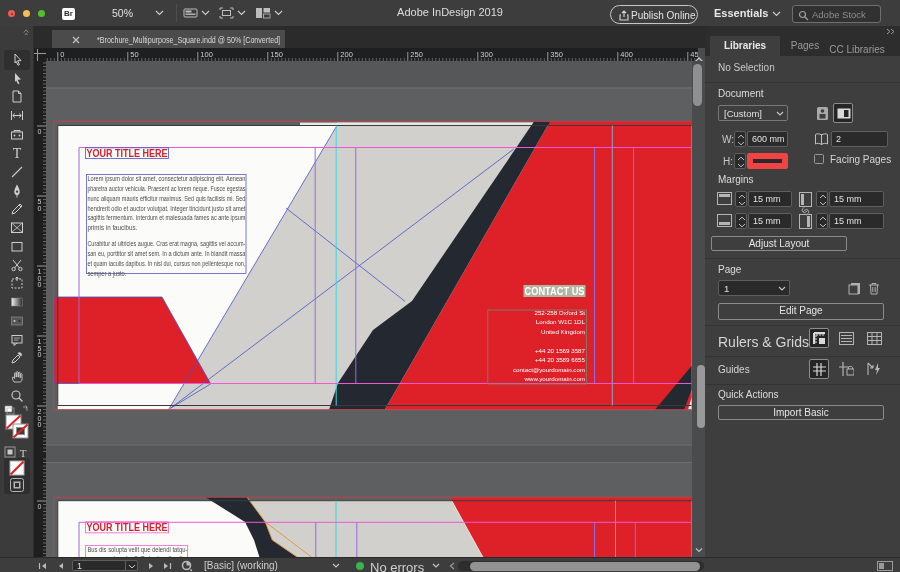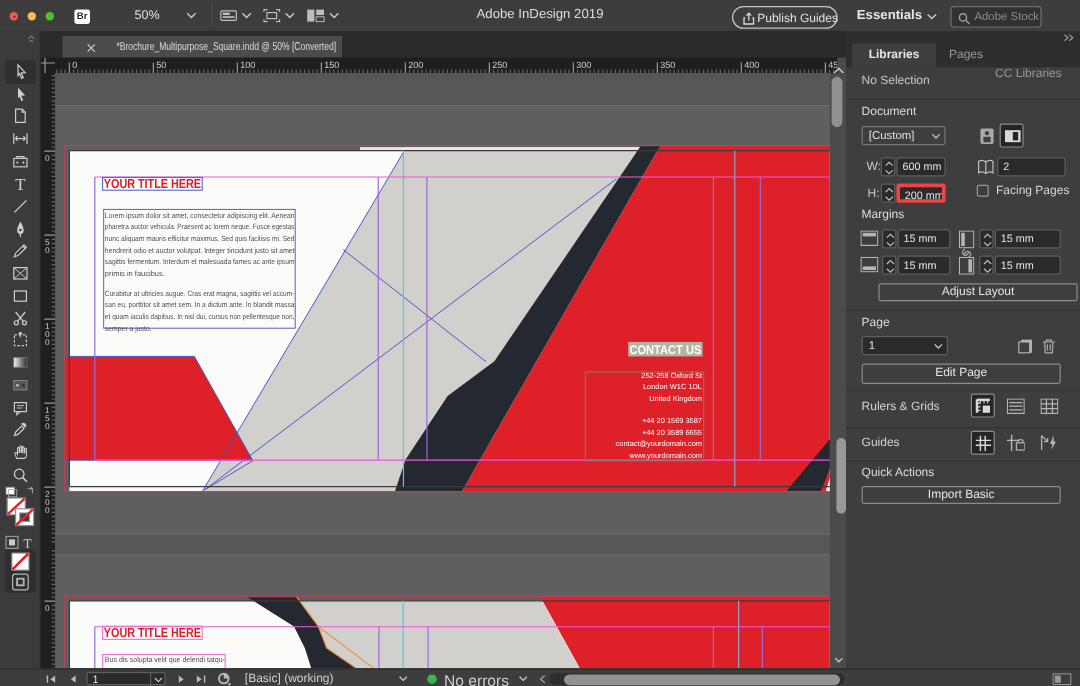--- a/index.html
+++ b/index.html
@@ -41,27 +41,27 @@
         <rect x="8.5" y="7" width="6.5" height="4" fill="none" stroke="#bdbdbd" stroke-width="0.8"></rect>
       </svg>
  <svg class="abs" style="left:274px;top:10px;" width="9" height="6">
         <path d="M1 1 L4.5 4.5 L8 1" stroke="#c9c9c9" fill="none" stroke-width="1.2"></path>
       </svg>
  <div class="abs" style="left:350px;top:6px;width:200px;text-align:center;font-size:11px;color:#dedede;">Adobe InDesign 2019</div>
  <div class="abs" style="left:610px;top:5px;width:88px;height:19px;border:1px solid #c6c6c6;border-radius:9.5px;">
    <svg class="abs" style="left:8px;top:4px;" width="10" height="11">
           <path d="M5 1 L5 7 M3 3 L5 1 L7 3 M2 5 L1 5 L1 10 L9 10 L9 5 L8 5" stroke="#d8d8d8" fill="none" stroke-width="1.1"></path>
         </svg>
-   <div class="abs" style="left:20px;top:3.5px;font-size:10px;color:#e4e4e4;white-space:nowrap;">Publish Guides</div>
+   <div class="abs" style="left:20px;top:3.5px;font-size:10px;color:#e4e4e4;white-space:nowrap;">Publish Online</div>
  </div>
  <div class="abs" style="left:714px;top:7px;font-size:11px;font-weight:bold;color:#e8e8e8;">Essentials</div>
  <svg class="abs" style="left:772px;top:11px;" width="9" height="6">
         <path d="M1 1 L4.5 4.5 L8 1" stroke="#c9c9c9" fill="none" stroke-width="1.2"></path>
       </svg>
- <div class="abs" style="left:792px;top:5px;width:76px;height:18px;background:#313131;border:1px solid #6e6e6e;border-radius:3px;">
+ <div class="abs" style="left:792px;top:5px;width:89px;height:18px;background:#313131;border:1px solid #6e6e6e;border-radius:3px;">
    <svg class="abs" style="left:5px;top:4px;" width="11" height="11">
           <circle cx="4.5" cy="4.5" r="3" stroke="#a0a0a0" fill="none" stroke-width="1.2"></circle>
           <path d="M7 7 L10 10" stroke="#a0a0a0" stroke-width="1.2"></path>
         </svg>
    <div class="abs" style="left:19px;top:3px;font-size:9.5px;color:#8e8e8e;">Adobe Stock</div>
  </div>
 </div>
 <div class="abs" style="left:0;top:26px;width:900px;height:22px;background:#2b2b2b;">
  <div class="abs" style="left:34px;top:0;width:669px;height:22px;background:#2b2b2b;"></div>
  <div class="abs" style="left:52px;top:4px;width:233px;height:18px;background:#4b4b4b;">
@@ -639,21 +639,21 @@
       </svg>
 </div>
 <div class="abs" style="left:705px;top:26px;width:195px;height:531px;background:#3e3e3e;">
       <div class="abs" style="left:0;top:0;width:195px;height:10px;background:#2d2d2d;"></div>
       <svg class="abs" style="left:181px;top:2px;" width="10" height="7">
         <path d="M1 1 L4 3.5 L1 6 M5 1 L8 3.5 L5 6" stroke="#9a9a9a" fill="none" stroke-width="1"></path>
       </svg>
       <div class="abs" style="left:0;top:10px;width:195px;height:20px;background:#2d2d2d;"></div>
       <div class="abs" style="left:5px;top:10px;width:70px;height:20px;background:#3e3e3e;color:#e8e8e8;font-size:10px;font-weight:bold;text-align:center;line-height:20px;">Libraries</div>
       <div class="abs" style="left:75px;top:10px;width:50px;height:20px;color:#9a9a9a;font-size:10px;text-align:center;line-height:20px;">Pages</div>
-      <div class="abs" style="left:116px;top:26px;width:72px;height:20px;color:#9a9a9a;font-size:10px;text-align:center;line-height:20px;">CC Libraries</div>
+      <div class="abs" style="left:116px;top:14px;width:72px;height:20px;color:#9a9a9a;font-size:10px;text-align:center;line-height:20px;">CC Libraries</div>
       <div class="abs" style="left:13px;top:36px;font-size:10px;color:#c9c9c9;">No Selection</div>
       <div class="abs" style="left:0;top:56px;width:195px;height:1px;background:#333;"></div>
       <div class="abs" style="left:13px;top:62px;font-size:10px;color:#dcdcdc;">Document</div>
       <div class="abs" style="left:13px;top:79px;width:70px;height:16px;border:1px solid #787878;border-radius:2px;">
  <div class="abs" style="left:5px;top:2px;font-size:9.5px;color:#e0e0e0;">[Custom]</div>
  <svg class="abs" style="left:57px;top:5px;" width="8" height="6">
           <path d="M1 1 L4 4 L7 1" stroke="#c9c9c9" fill="none" stroke-width="1.1"></path>
         </svg>
 </div>
       <svg class="abs" style="left:111px;top:80px;" width="13" height="15">
@@ -673,21 +673,21 @@
           <path d="M1 4 L4 1.2 L7 4 M1 8 L4 10.8 L7 8" stroke="#c0c0c0" fill="none" stroke-width="1"></path>
         </svg>
       </div>
       <div class="abs" style="left:42px;top:105px;width:41px;height:16px;background:#2a2a2a;border:1px solid #5e5e5e;border-radius:2px;color:#e3e3e3;font-size:9px;line-height:14px;padding-left:4px;white-space:nowrap;overflow:hidden;">600 mm</div>
       <div class="abs" style="left:18px;top:130px;font-size:10px;color:#c9c9c9;">H:</div>
       <div class="abs" style="left:29px;top:127px;width:12px;height:16px;background:#2a2a2a;border:1px solid #5e5e5e;border-radius:2px;">
         <svg class="abs" style="left:2px;top:2px;" width="8" height="12">
           <path d="M1 4 L4 1.2 L7 4 M1 8 L4 10.8 L7 8" stroke="#c0c0c0" fill="none" stroke-width="1"></path>
         </svg>
       </div>
-      <div class="abs" style="left:42px;top:127px;width:41px;height:16px;background:#2a2a2a;border:3px solid #ef4444;border-radius:2px;color:#e3e3e3;font-size:9px;line-height:14px;padding-left:4px;white-space:nowrap;overflow:hidden;">200 mm</div>
+      <div class="abs" style="left:42px;top:127px;width:41px;height:16px;background:#2a2a2a;border:6px solid #ef4444;border-radius:2px;color:#e3e3e3;font-size:9px;line-height:14px;padding-left:4px;white-space:nowrap;overflow:hidden;">200 mm</div>
       <svg class="abs" style="left:109px;top:106px;" width="15" height="15">
         <path d="M7.5 2 L7.5 13 M7.5 3 C5.5 1.5 3 1.5 1.5 2.5 L1.5 12 C3 11 5.5 11 7.5 12.5 M7.5 3 C9.5 1.5 12 1.5 13.5 2.5 L13.5 12 C12 11 9.5 11 7.5 12.5" stroke="#c0c0c0" fill="none" stroke-width="1"></path>
       </svg>
       <div class="abs" style="left:126px;top:105px;width:57px;height:16px;background:#2a2a2a;border:1px solid #5e5e5e;border-radius:2px;color:#e3e3e3;font-size:9px;line-height:14px;padding-left:4px;">2</div>
       <div class="abs" style="left:109px;top:128px;width:10px;height:10px;border:1px solid #9a9a9a;border-radius:1.5px;"></div>
       <div class="abs" style="left:125px;top:128px;font-size:10px;color:#d5d5d5;">Facing Pages</div>
       <div class="abs" style="left:13px;top:148px;font-size:10px;color:#dcdcdc;">Margins</div>
       <svg class="abs" style="left:12px;top:166px;" width="15" height="13">
         <rect x="0.5" y="0.5" width="14" height="12" fill="none" stroke="#b5b5b5"></rect>
         <rect x="2" y="2" width="11" height="3" fill="#b5b5b5"></rect>
@@ -727,40 +727,40 @@
           <path d="M1 4 L4 1.2 L7 4 M1 8 L4 10.8 L7 8" stroke="#c0c0c0" fill="none" stroke-width="1"></path>
         </svg>
       </div>
       <div class="abs" style="left:124px;top:187px;width:55px;height:16px;background:#2a2a2a;border:1px solid #5e5e5e;border-radius:2px;color:#e3e3e3;font-size:9px;line-height:14px;padding-left:4px;white-space:nowrap;overflow:hidden;">15 mm</div>
       <svg class="abs" style="left:95px;top:176px;" width="11" height="14">
         <g stroke="#aaaaaa" fill="none" stroke-width="1">
           <path d="M4.2 5.2 L2.8 6.6 A2.3 2.3 0 0 0 6.1 9.9 L7.5 8.5"></path>
           <path d="M4.6 3.4 L6 2 A2.3 2.3 0 0 1 9.3 5.3 L7.9 6.7" transform="translate(-1.2 6.2)"></path>
         </g>
       </svg>
-      <div class="abs" style="left:27px;top:210px;width:166px;height:15px;border:1px solid #8a8a8a;border-radius:2px;color:#e5e5e5;font-size:10px;text-align:center;line-height:14px;">Adjust Layout</div>
+      <div class="abs" style="left:6px;top:210px;width:136px;height:15px;border:1px solid #8a8a8a;border-radius:2px;color:#e5e5e5;font-size:10px;text-align:center;line-height:14px;">Adjust Layout</div>
       <div class="abs" style="left:0;top:232px;width:195px;height:1px;background:#333;"></div>
       <div class="abs" style="left:13px;top:238px;font-size:10px;color:#dcdcdc;">Page</div>
       <div class="abs" style="left:13px;top:254px;width:72px;height:16px;background:#2a2a2a;border:1px solid #5e5e5e;border-radius:2px;">
  <div class="abs" style="left:5px;top:2px;font-size:9.5px;color:#e0e0e0;">1</div>
  <svg class="abs" style="left:59px;top:5px;" width="8" height="6">
           <path d="M1 1 L4 4 L7 1" stroke="#c9c9c9" fill="none" stroke-width="1.1"></path>
         </svg>
 </div>
       <svg class="abs" style="left:143px;top:256px;" width="13" height="13">
         <rect x="3" y="1" width="9" height="11" fill="#b0b0b0"></rect>
         <rect x="1" y="3" width="9" height="9" fill="#3e3e3e" stroke="#b0b0b0"></rect>
       </svg>
       <svg class="abs" style="left:163px;top:256px;" width="12" height="13">
         <path d="M1 3 L11 3 M4 3 L4 1.5 L8 1.5 L8 3 M2.5 3 L3 12 L9 12 L9.5 3 M4.8 5 L4.8 10 M7.2 5 L7.2 10" stroke="#b0b0b0" fill="none"></path>
       </svg>
       <div class="abs" style="left:13px;top:277px;width:166px;height:17px;border:1px solid #8a8a8a;border-radius:2px;color:#e5e5e5;font-size:10px;text-align:center;line-height:14px;">Edit Page</div>
       <div class="abs" style="left:0;top:299px;width:195px;height:1px;background:#333;"></div>
       <div class="abs" style="left:0;top:330px;width:195px;height:1px;background:#333;"></div>
-      <div class="abs" style="left:13px;top:308px;font-size:10px;color:#d5d5d5;">Rulers &amp; Grids</div>
+      <div class="abs" style="left:13px;top:308px;font-size:14px;color:#d5d5d5;">Rulers &amp; Grids</div>
       <div class="abs" style="left:104px;top:302px;width:20px;height:20px;background:#252525;border:1px solid #8c8c8c;border-radius:2px;">
  <svg class="abs" style="left:3px;top:3px;" width="13" height="13">
           <path d="M1 1 L12 1 M1 1 L1 12" stroke="#d9d9d9" stroke-width="2.4"></path>
           <path d="M4 2 L4 4 M7 2 L7 4 M10 2 L10 4 M2 4 L4 4 M2 7 L4 7 M2 10 L4 10" stroke="#d9d9d9" stroke-width="1"></path>
           <rect x="6" y="6" width="6" height="6" fill="#d9d9d9"></rect>
         </svg>
       </div>
       <svg class="abs" style="left:134px;top:306px;" width="15" height="13">
         <rect x="0.5" y="0.5" width="14" height="12" fill="none" stroke="#b5b5b5"></rect>
         <path d="M2 3.5 L13 3.5 M2 6.5 L13 6.5 M2 9.5 L13 9.5" stroke="#b5b5b5"></path>

